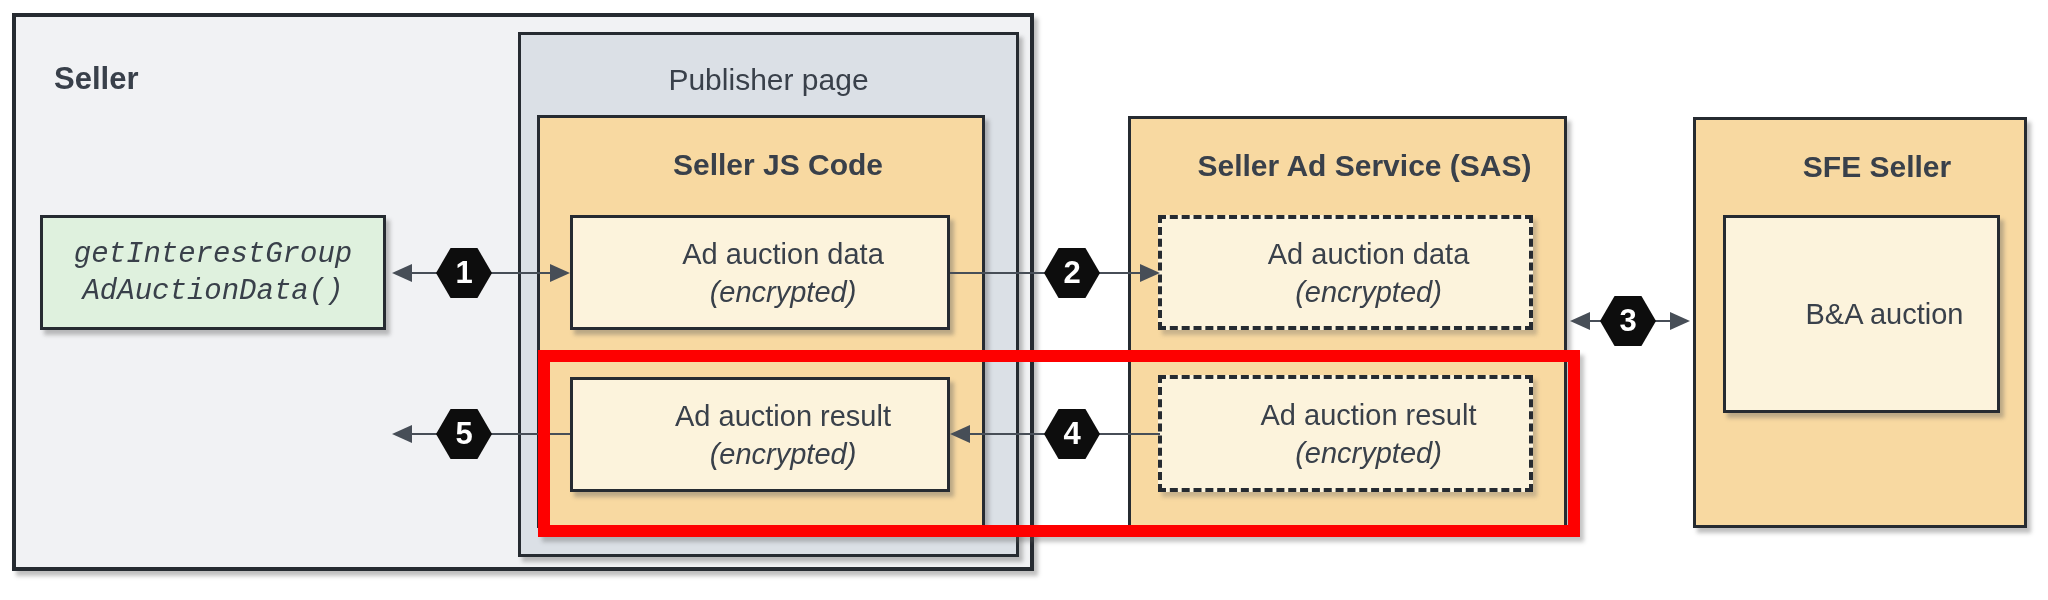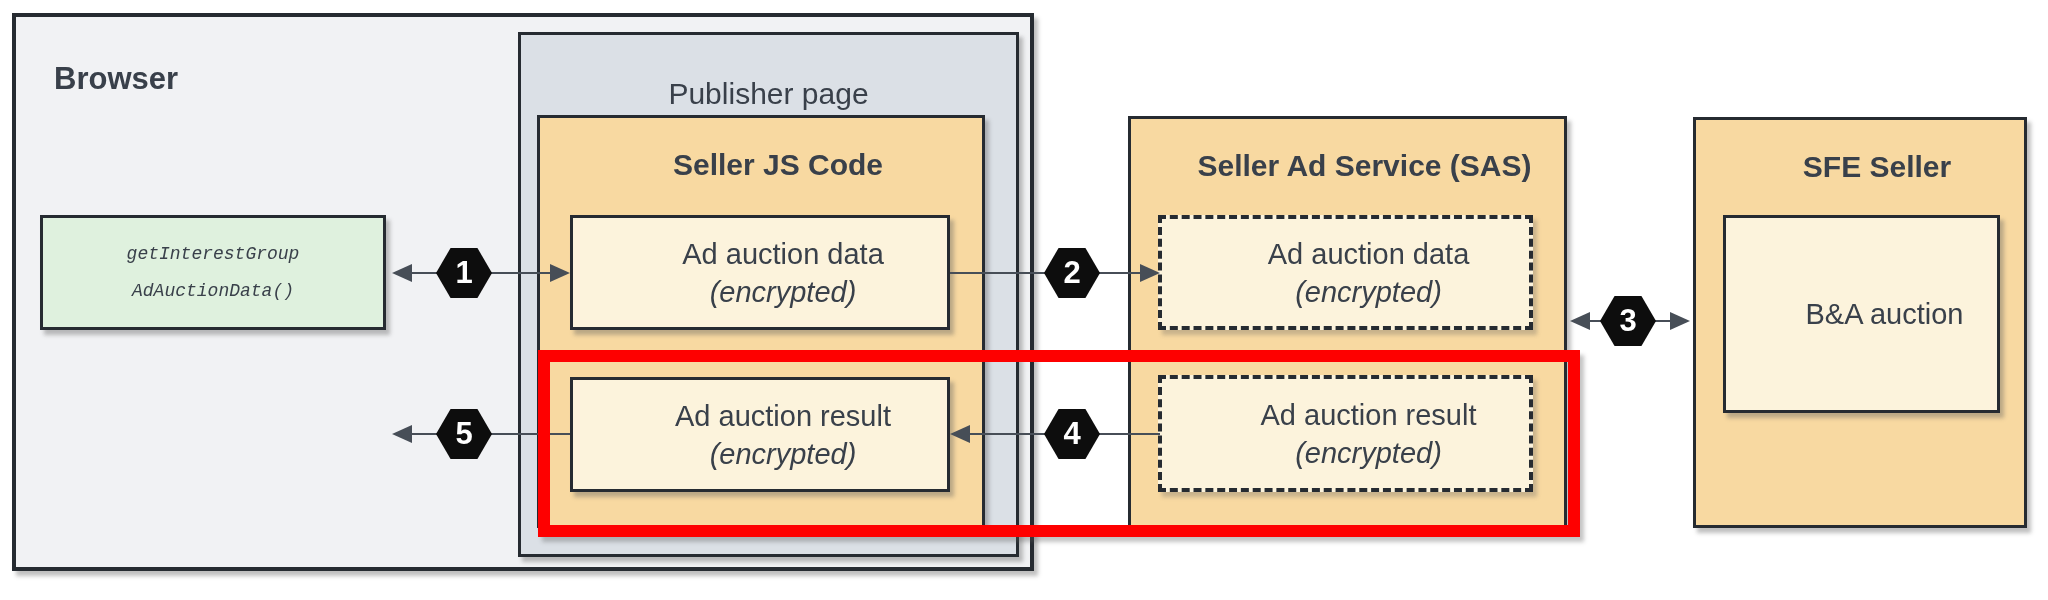--- a/index.html
+++ b/index.html
@@ -13,41 +13,41 @@
     font-family:"Liberation Sans", sans-serif; color:var(--text);
     overflow:hidden;
   }
   .box{position:absolute; box-sizing:border-box;}
   .solid{border:3px solid var(--border); box-shadow:4px 5px 4px rgba(90,90,90,.38);}
   .dashedb{border:4px dashed var(--border); box-shadow:4px 5px 4px rgba(90,90,90,.30);}
   .browser{left:12px; top:13px; width:1022px; height:558px; background:var(--browser_bg);
     border:4px solid var(--border); box-shadow:4px 5px 4px rgba(90,90,90,.38);}
   .browser-label{position:absolute; left:38px; top:44px; font-size:31px; font-weight:bold;}
   .publisher{left:518px; top:32px; width:501px; height:525px; background:var(--publisher_bg); text-align:center;}
-  .publisher-label{padding-top:42px; font-size:30px;}
+  .publisher-label{padding-top:28px; font-size:30px;}
   .container-title{padding-top:30px; font-size:30px; font-weight:bold; text-align:center;padding-left:34px;}
   .seller{left:537px; top:115px; width:448px; height:413px; background:var(--orange);}
   .sas{left:1128px; top:116px; width:439px; height:412px; background:var(--orange);}
   .sfe{left:1693px; top:117px; width:334px; height:411px; background:var(--orange);}
   .innerbox{
     background:var(--cream); display:flex; flex-direction:column;
     align-items:center; justify-content:center; text-align:center;
     font-size:29px; line-height:38px;padding-left:46px;
   }
   .em{font-style:italic;}
   .seller-data{left:570px; top:215px; width:380px; height:115px;}
   .seller-result{left:570px; top:377px; width:380px; height:115px;}
   .sas-data{left:1158px; top:215px; width:375px; height:115px;}
   .sas-result{left:1158px; top:375px; width:375px; height:117px;}
   .ba{left:1723px; top:215px; width:277px; height:198px;}
   .greenbox{
     background:var(--green); display:flex; flex-direction:column;
     align-items:center; justify-content:center; text-align:center;
     font-family:"Liberation Mono","DejaVu Sans Mono",monospace;
-    font-style:italic; font-size:18px; line-height:37px;
+    font-style:italic; font-size:29px; line-height:37px;
   }
   .green1{left:40px; top:215px; width:346px; height:115px;}
   .green2{left:40px; top:378px; width:346px; height:114px;}
   .red-rect{
     left:538px; top:350px; width:1042px; height:187px;
     border:12px solid var(--red); z-index:40; background:transparent;
     box-shadow:4px 5px 4px rgba(90,90,90,.35);
   }
   
   .arrow{position:absolute; height:18px; z-index:20;}
@@ -73,21 +73,21 @@
   .h1{left:436px; top:248px;} .h2{left:1044px; top:248px;}
   .h3{left:1600px; top:296px;} .h4{left:1044px; top:409px;}
   .h5{left:436px; top:409px;}
 </style>
 </head>
 <body>
 
 <div id="stage">
 
   <div class="box browser">
-    <div class="browser-label">Browser</div>
+    <div class="browser-label">Seller</div>
   </div>
 
   <div class="box solid publisher">
     <div class="publisher-label">Publisher page</div>
   </div>
 
   <div class="box solid seller">
     <div class="container-title">Seller JS Code</div>
   </div>
 

